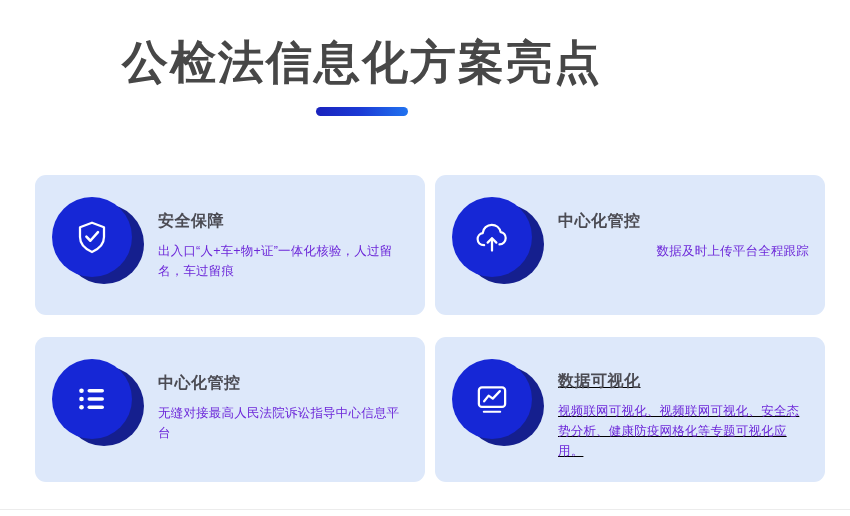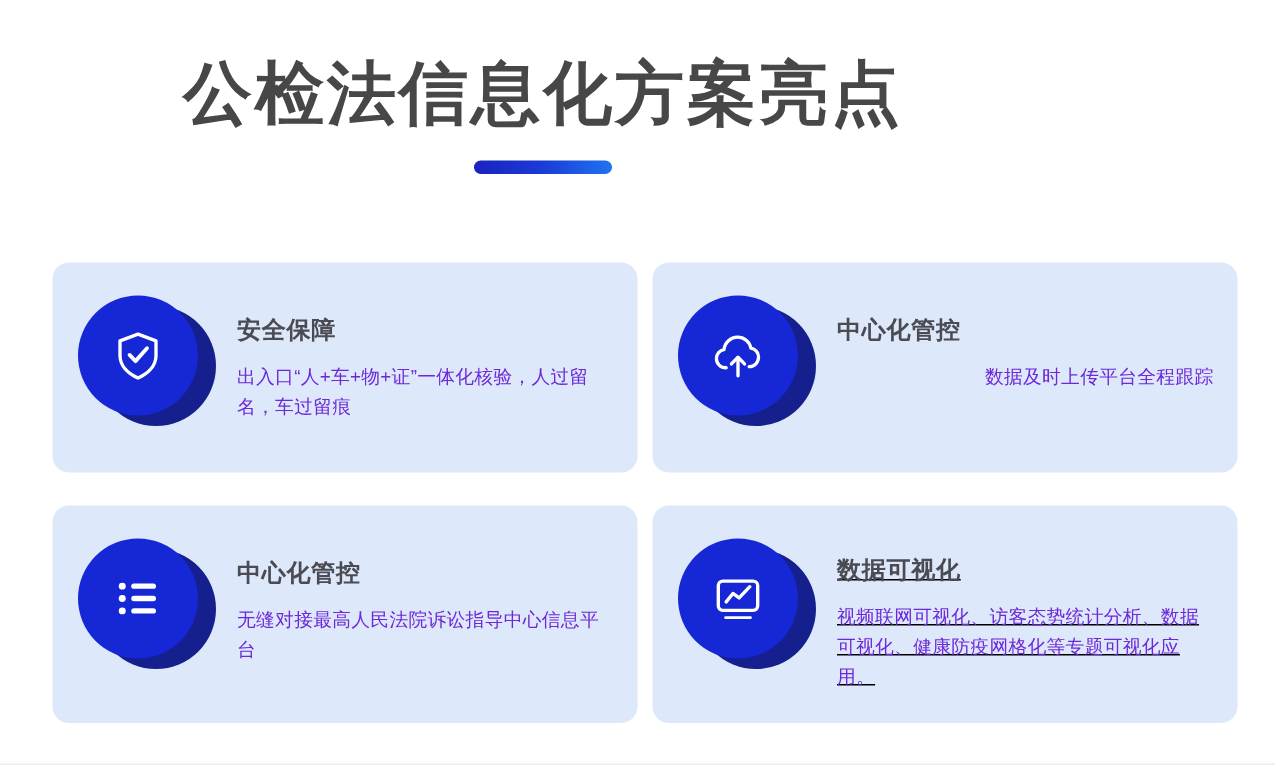--- a/index.html
+++ b/index.html
@@ -217,20 +217,20 @@
         <div class="icon-circle">
           <svg viewBox="0 0 48 48">
             <rect x="6.5" y="8.5" width="35" height="26" rx="4" fill="none" stroke="#ffffff" stroke-width="3"></rect>
             <path d="M13.5 27 L19.5 19.5 L25 23.5 L34.5 13.5" fill="none" stroke="#ffffff" stroke-width="3" stroke-linecap="round" stroke-linejoin="round"></path>
             <path d="M13 41 H35" fill="none" stroke="#ffffff" stroke-width="2.6" stroke-linecap="round"></path>
           </svg>
         </div>
       </div>
       <div class="card-text">
         <div class="card-title">数据可视化</div>
-        <div class="card-desc">视频联网可视化、访客态势统计分析、数据可视化、健康防疫网格化等专题可视化应用。</div>
+        <div class="card-desc">视频联网可视化、视频联网可视化、安全态势分析、健康防疫网格化等专题可视化应用。</div>
       </div>
     </div>
 
   </div>
 
   <div class="bottom-rule"></div>
 </div>
 
 </body></html>

